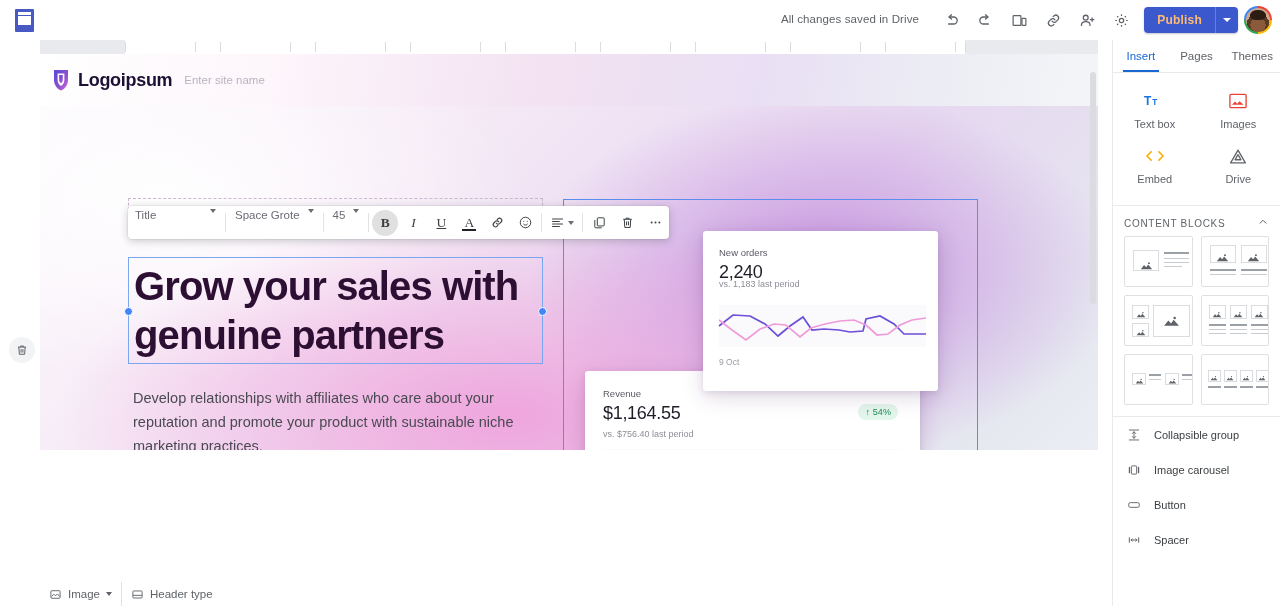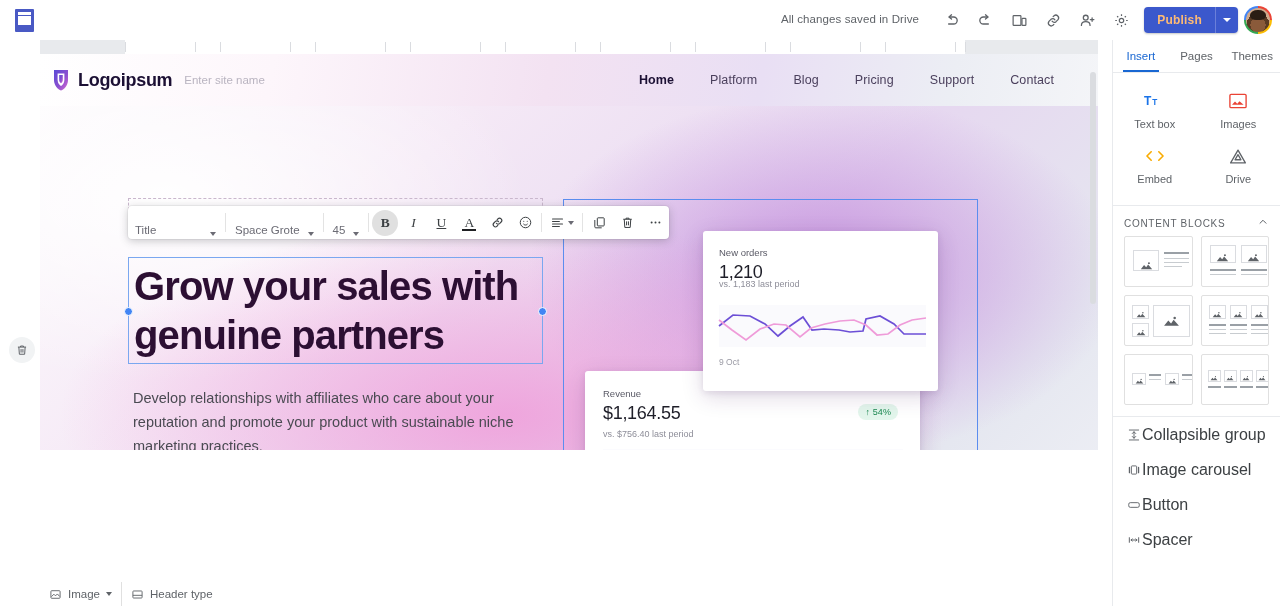--- a/index.html
+++ b/index.html
@@ -202,21 +202,21 @@
 
   
   .fmt-toolbar {
     position:absolute; left:128px; top:166px; height:33px;
     background:#fff; border-radius:4px;
     box-shadow:0 2px 8px rgba(60,64,67,.28), 0 0 0 1px rgba(60,64,67,.06);
     display:flex; align-items:center; z-index:50;
   }
   .fdiv { width:1px; height:19px; background:#e3e3e3; margin:0 2px; }
   .fsel {
-    display:flex; align-items:flex-end; justify-content:space-between;
+    display:flex; align-items:flex-start; justify-content:space-between;
     font-size:11.5px; color:#6b6b74; cursor:pointer; height:27px; padding:0 7px;
   }
   .fsel .lbl { white-space:nowrap; }
   .fcaret { width:0;height:0;border-left:3.5px solid transparent;border-right:3.5px solid transparent;border-top:4px solid #6b6b74; margin-left:8px; }
   .fbtn {
     width:26px; height:26px; border-radius:50%;
     display:flex; align-items:center; justify-content:center; cursor:pointer;
     color:#3c4043; font-size:13.5px; margin:0 1px;
   }
   .fbtn.on { background:#e0e0e0; }
@@ -256,22 +256,22 @@
   }
   .mini-img {
     position:absolute; border:1px solid #dadce0; background:#fff;
     display:flex; align-items:flex-end; justify-content:center; overflow:hidden;
   }
   .mini-img svg { display:block; }
   .mini-line { position:absolute; background:#9aa0a6; height:1.5px; }
   .mini-line.thin { background:#c8ccd0; height:1px; }
   .rlist { border-top:1px solid #e8eaed; }
   .rlist-item {
-    display:flex; align-items:center; height:35px; padding:0 13px;
-    font-size:16px; color:#3c4043; cursor:pointer;
+    display:flex; align-items:center; gap:12px; height:35px; padding:0 13px;
+    font-size:11px; color:#3c4043; cursor:pointer;
   }
   .rl-ic { width:16px; display:flex; align-items:center; justify-content:center; color:#5f6368; }
 </style>
 </head>
 <body>
 
 <div class="app">
 
   <div class="topbar">
     <div class="sites-logo">
@@ -386,47 +386,39 @@
               </linearGradient>
                 </defs>
               <path d="M3 1h14v10c0 5.6-4 9.6-7 10.4C7 20.6 3 16.6 3 11z" fill="url(#lg)"></path>
               <path d="M6.6 4.4h6.8v6.6c0 3.1-2.2 5.3-3.4 5.9-1.2-.6-3.4-2.8-3.4-5.9z" fill="#ffffff"></path>
               <path d="M8.2 6h3.6v5c0 1.7-1.1 2.9-1.8 3.2-.7-.3-1.8-1.5-1.8-3.2z" fill="url(#lg)"></path>
             </svg>
           </div>
           <div class="brand-name">Logoipsum</div>
         </div>
         <div class="site-name-ph">Enter site name</div>
-        <div class="nav">
-          <a class="active">Home</a>
-          <a>Platform</a>
-          <a>Blog</a>
-          <a>Pricing</a>
-          <a>Support</a>
-          <a>Contact</a>
-        </div>
       </div>
 
       <div class="hero">
 
         <div class="dashed-ph"></div>
 
         <div class="headline-box">
           <div class="headline">Grow your sales with genuine partners</div>
           <div class="handle l"></div>
           <div class="handle r"></div>
         </div>
 
         <div class="subtext">Develop relationships with affiliates who care about your reputation and promote your product with sustainable niche marketing practices.</div>
 
         <div class="img-box"></div>
 
         <div class="card card-new">
           <div class="c-title" style="left:16px; top:16px;">New orders</div>
-          <div class="c-val" style="left:16px; top:31px;">1,210</div>
+          <div class="c-val" style="left:16px; top:31px;">2,240</div>
           <div class="c-sub" style="left:16px; top:48px;">vs. 1,183 last period</div>
           <svg class="spark" style="left:5px; top:72px;" width="225" height="46" viewBox="0 0 225 46">
             <rect x="11" y="2" width="207" height="42" fill="#fafafd"></rect>
             <polyline fill="none" stroke="#6c4fd6" stroke-width="1.7" points="11,23 25,12 42,13 57,21 70,33 82,23 95,14 104,27 116,26 131,27 142,29 155,28 158,16 172,13 186,21 196,31 206,31 218,31"></polyline>
             <polyline fill="none" stroke="#ef9bd9" stroke-width="1.7" points="11,17 24,27 38,37 52,26 66,21 78,22 92,34 103,25 117,21 132,18 146,17 158,22 169,32 180,31 192,22 204,17 218,15"></polyline>
           </svg>
           <div class="c-date" style="left:16px; top:126px;">9 Oct</div>
         </div>
 
         <div class="card card-rev">

